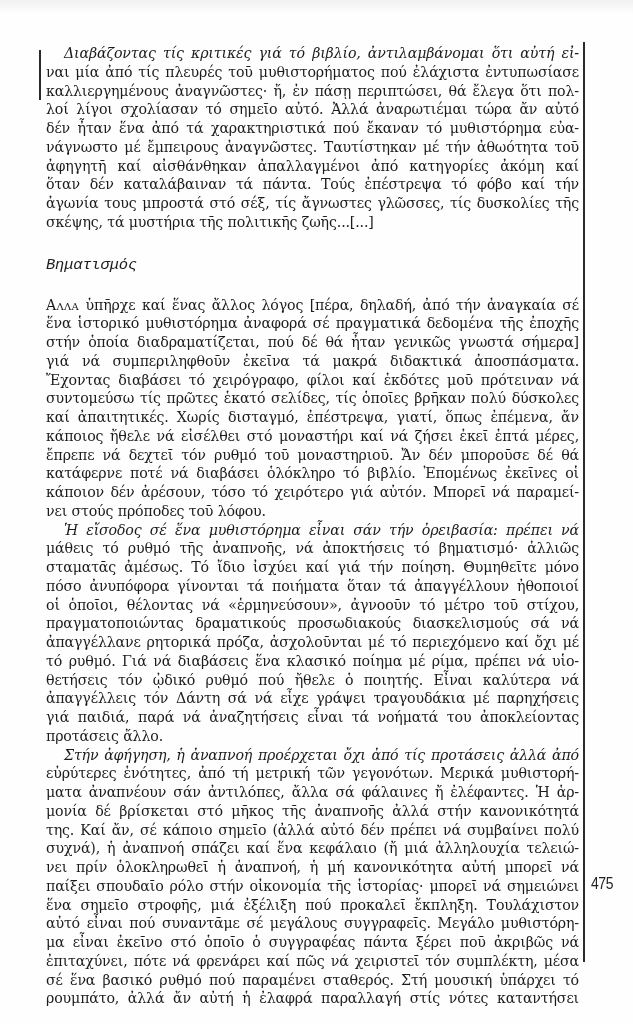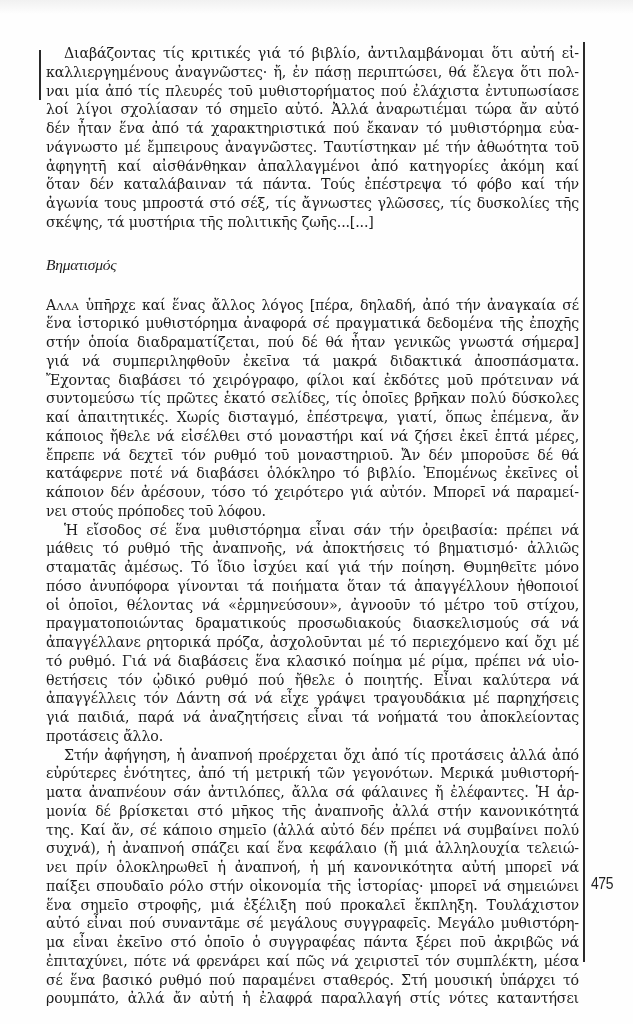--- a/index.html
+++ b/index.html
@@ -57,26 +57,27 @@
     white-space: nowrap;
     text-align: justify;
     text-align-last: justify;
     letter-spacing: -0.15px;
   }
   .line.last {
     text-align-last: left;
   }
   .line.indent {
     padding-left: 18px;
+    font-style: italic;
   }
   .gap-before-heading { height: 22px; }
   .heading {
     height: 22px;
     line-height: 22px;
-    font-family: Liberation Serif, serif;
+    font-family: Liberation Mono, monospace;
     font-style: italic;
     font-size: 15.5px;
     letter-spacing: -0.2px;
   }
   .gap-after-heading { height: 20px; }
   .smallcaps {
     font-variant: small-caps;
     letter-spacing: 0.3px;
   }
   .page-number {
@@ -96,22 +97,22 @@
 
 <div class="page">
   <div class="scan-noise"></div>
   <div class="rule-left"></div>
   <div class="rule-right"></div>
 
   <div class="column">
 
     <div>
       <div class="line indent">Διαβάζοντας τίς κριτικές γιά τό βιβλίο, ἀντιλαμβάνομαι ὅτι αὐτή εἰ-</div>
+      <div class="line">ναι μία ἀπό τίς πλευρές τοῦ μυθιστορήματος πού ἐλάχιστα ἐντυπωσίασε</div>
       <div class="line">καλλιεργημένους ἀναγνῶστες· ἤ, ἐν πάσῃ περιπτώσει, θά ἔλεγα ὅτι πολ-</div>
-      <div class="line">ναι μία ἀπό τίς πλευρές τοῦ μυθιστορήματος πού ἐλάχιστα ἐντυπωσίασε</div>
       <div class="line">λοί λίγοι σχολίασαν τό σημεῖο αὐτό. Ἀλλά ἀναρωτιέμαι τώρα ἄν αὐτό</div>
       <div class="line">δέν ἦταν ἕνα ἀπό τά χαρακτηριστικά πού ἔκαναν τό μυθιστόρημα εὐα-</div>
       <div class="line">νάγνωστο μέ ἔμπειρους ἀναγνῶστες. Ταυτίστηκαν μέ τήν ἀθωότητα τοῦ</div>
       <div class="line">ἀφηγητῆ καί αἰσθάνθηκαν ἀπαλλαγμένοι ἀπό κατηγορίες ἀκόμη καί</div>
       <div class="line">ὅταν δέν καταλάβαιναν τά πάντα. Τούς ἐπέστρεψα τό φόβο καί τήν</div>
       <div class="line">ἀγωνία τους μπροστά στό σέξ, τίς ἄγνωστες γλῶσσες, τίς δυσκολίες τῆς</div>
       <div class="line last">σκέψης, τά μυστήρια τῆς πολιτικῆς ζωῆς...[...]</div>
     </div>
 
     <div class="gap-before-heading"></div>

